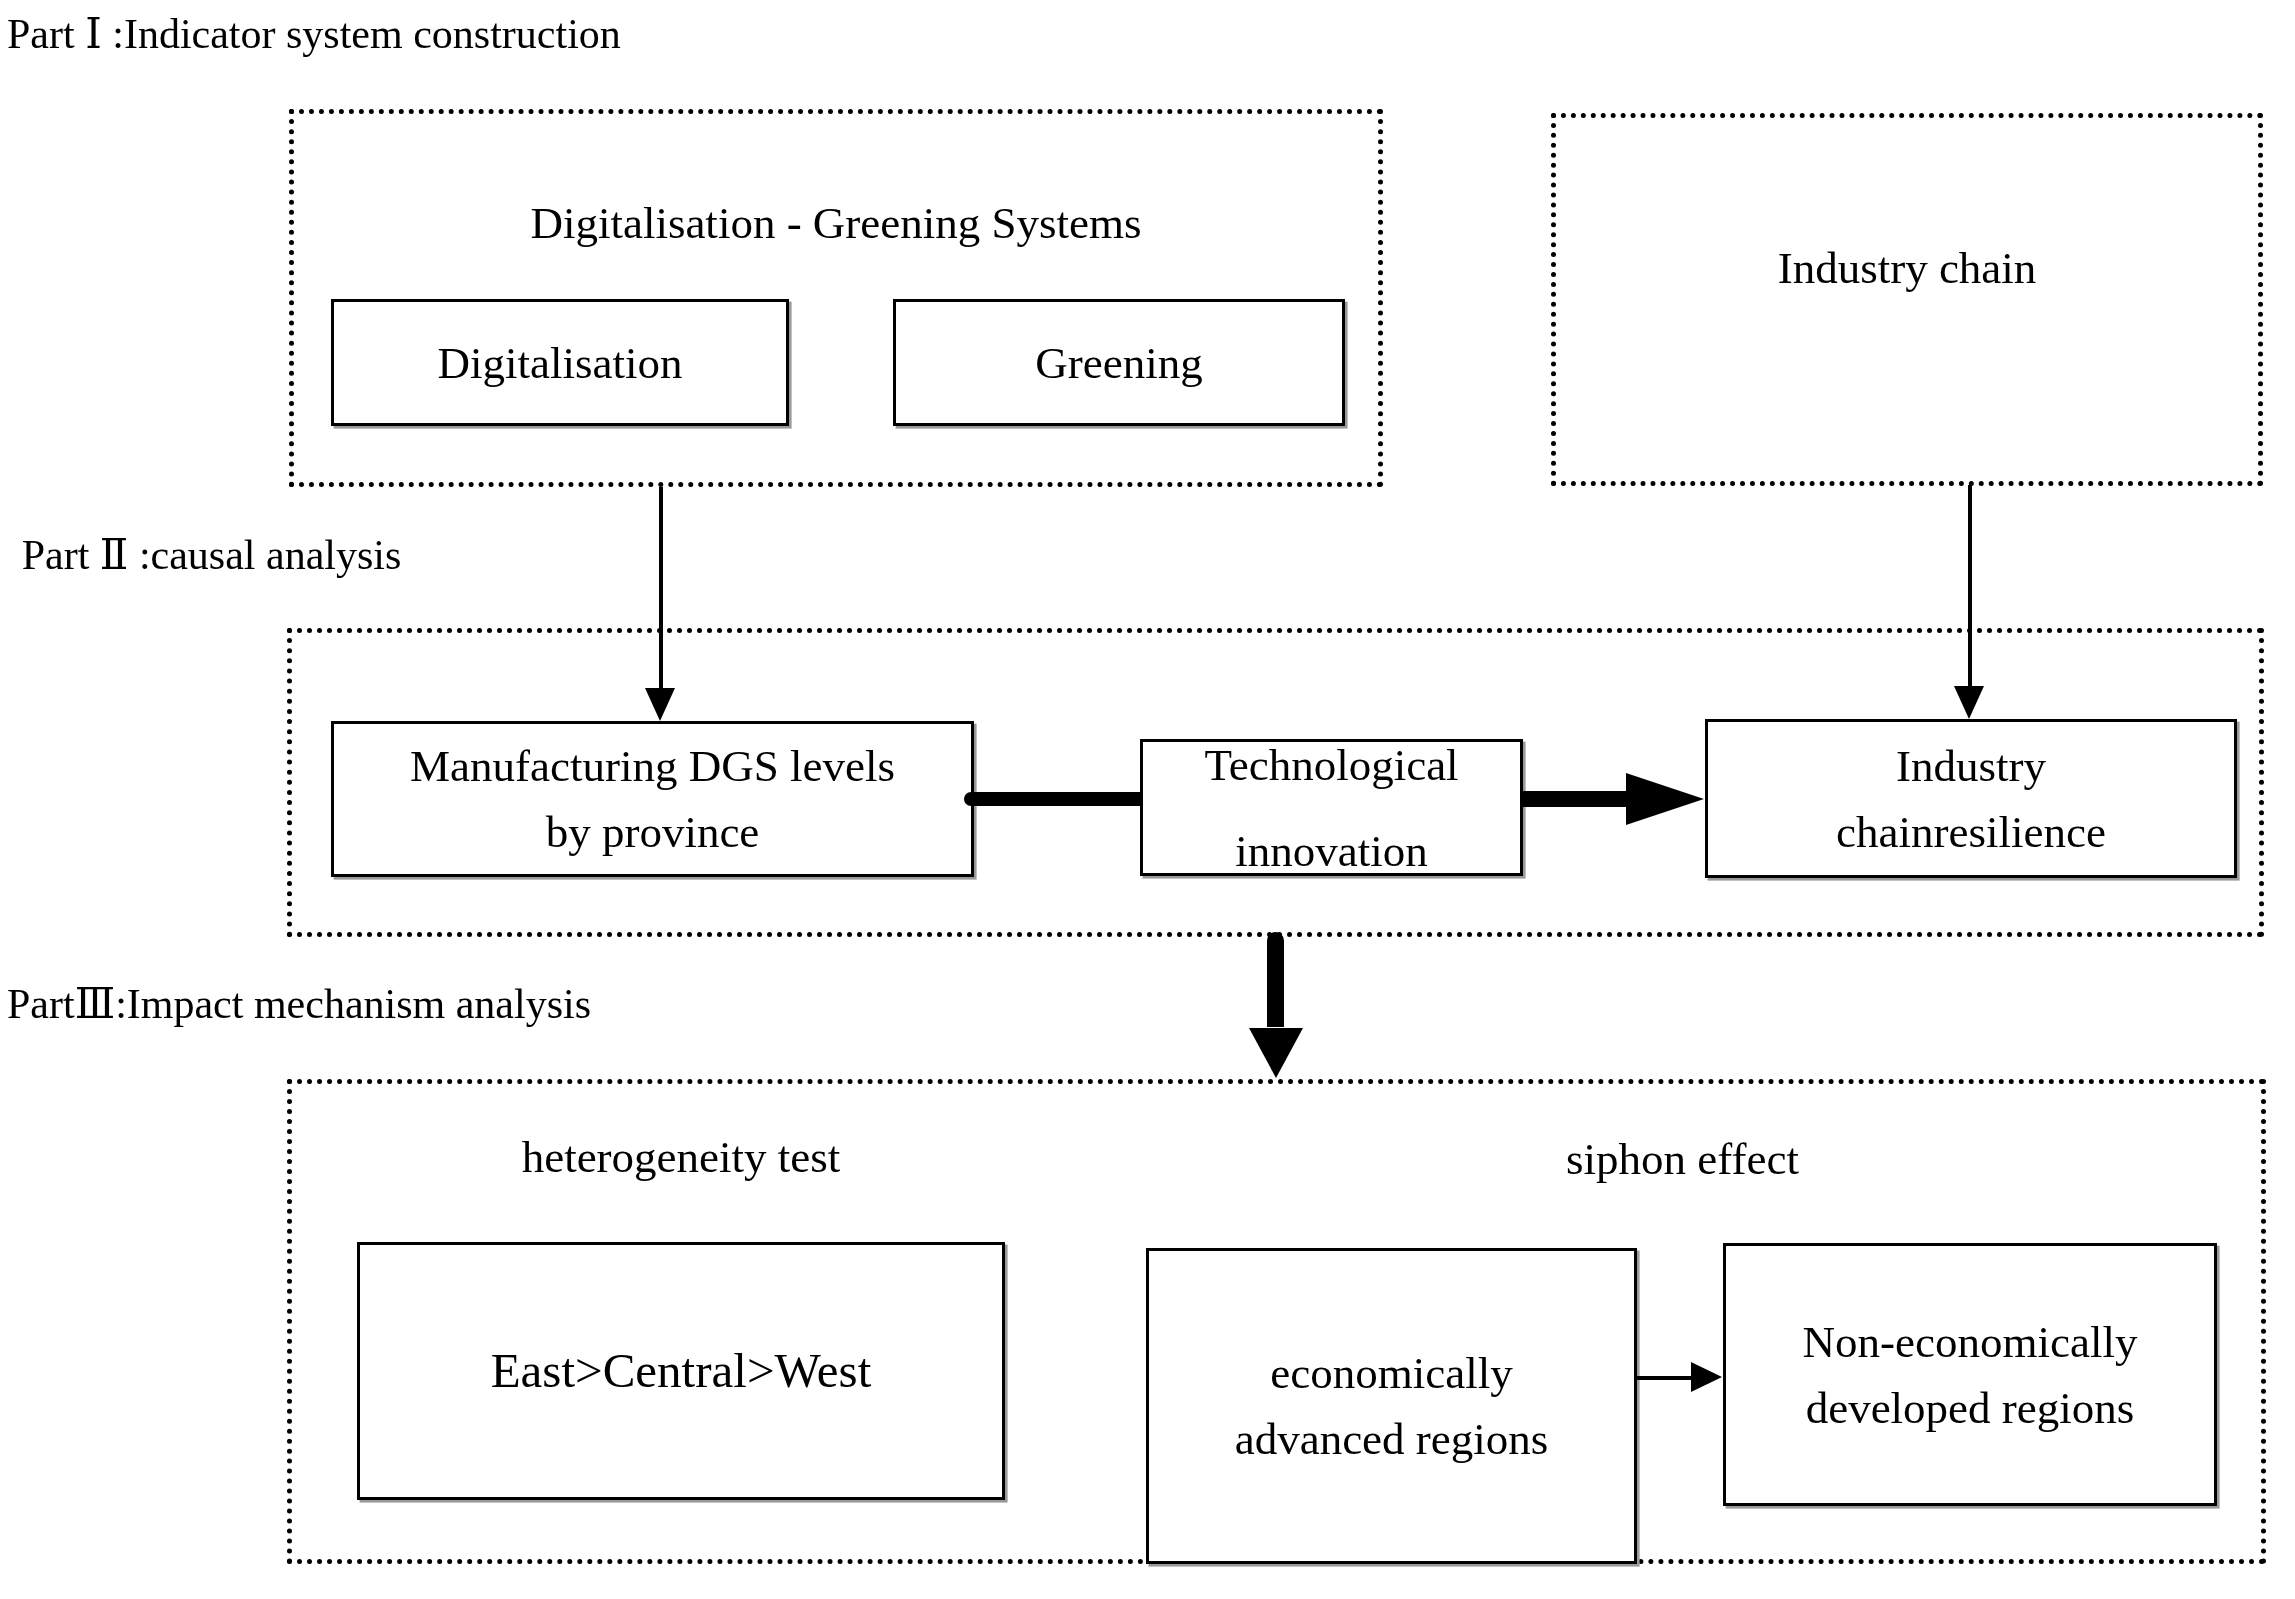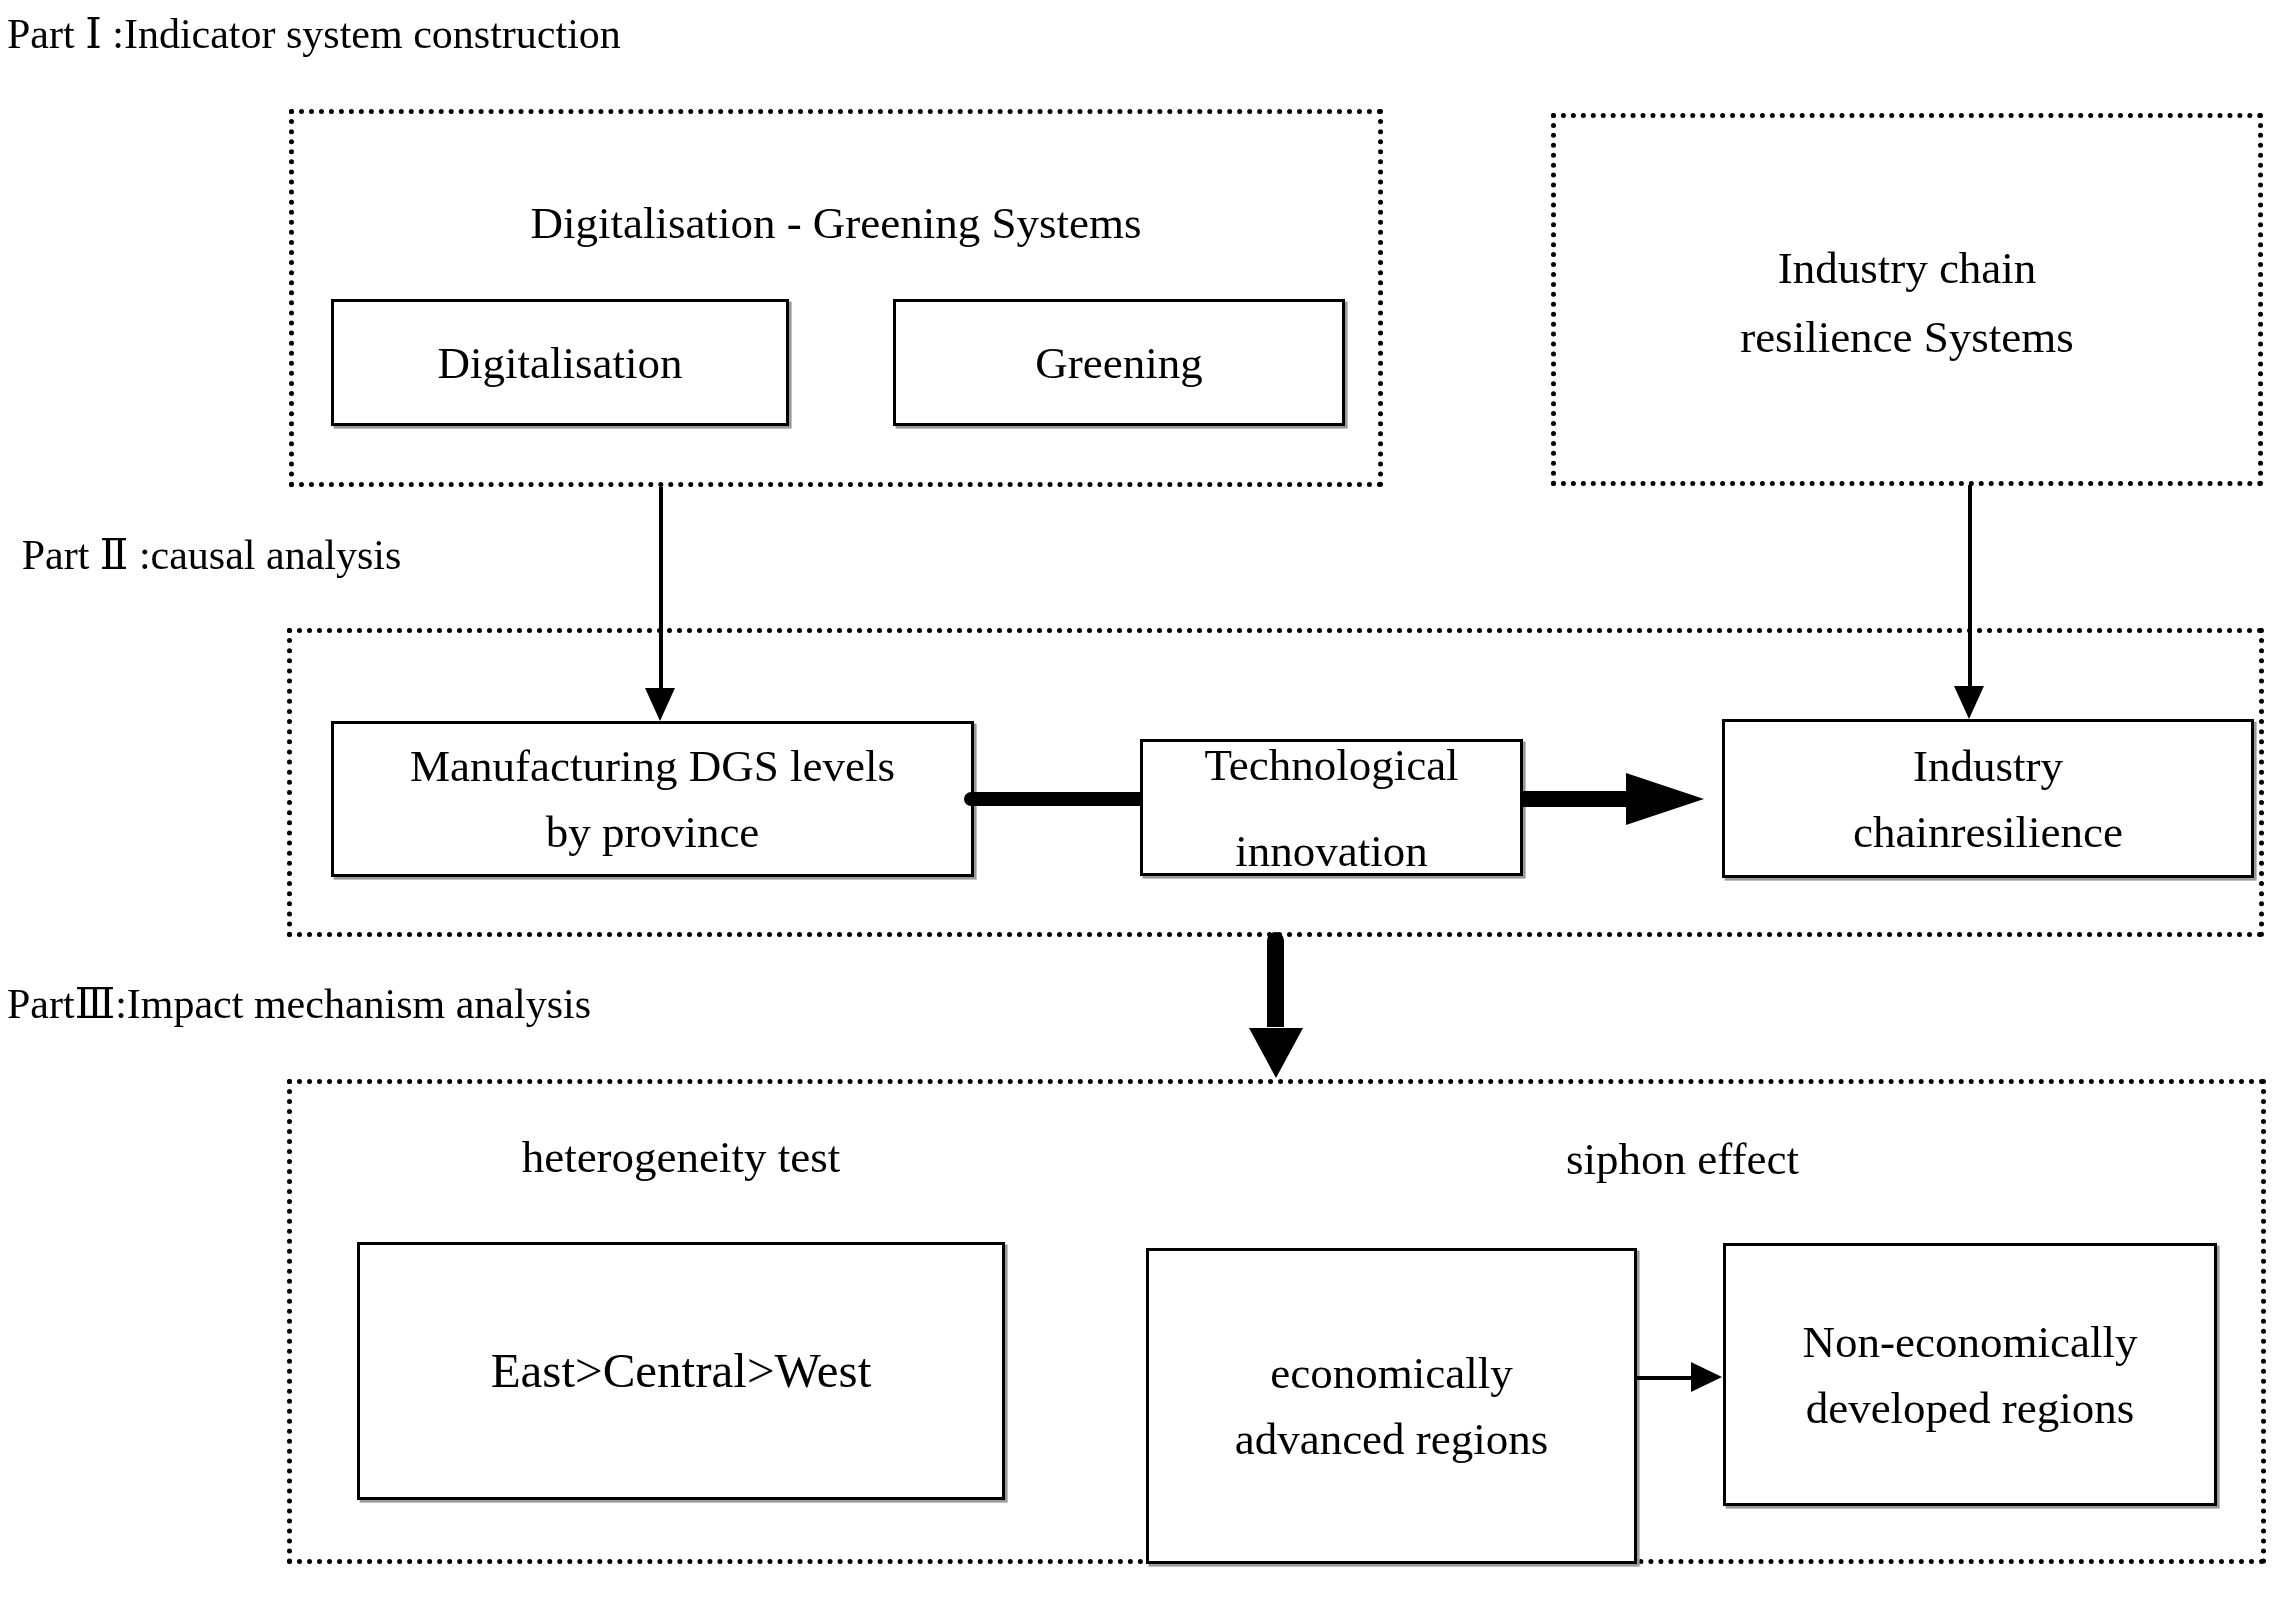--- a/index.html
+++ b/index.html
@@ -89,21 +89,20 @@
       <span>Digitalisation</span>
     </div>
     <div class="node-box" style="left:599px; top:185px; width:452px; height:127px;">
       <span>Greening</span>
     </div>
   </div>
 
   <div class="dotted-group" style="left:1551px; top:113px; width:712px; height:373px;">
     <div class="group-title two-line-title" style="top:116px;">
       <div>Industry chain</div>
-      <div>resilience Systems</div>
     </div>
   </div>
 
   <div>
     <div class="vshaft" style="left:659px; top:487px; width:3.5px; height:201px;"></div>
     <div class="head-down" style="left:645px; top:688px;"></div>
   </div>
 
   <div>
     <div class="vshaft" style="left:1968px; top:485px; width:3.5px; height:201px;"></div>
@@ -112,21 +111,21 @@
 
   <div class="dotted-group" style="left:287px; top:628px; width:1977px; height:309px;">
     <div class="node-box" style="left:39px; top:88px; width:643px; height:156px;">
       <div>Manufacturing DGS levels</div>
       <div>by province</div>
     </div>
     <div class="node-box" style="left:848px; top:106px; width:383px; height:137px;gap:20px;">
       <div>Technological</div>
       <div>innovation</div>
     </div>
-    <div class="node-box" style="left:1413px; top:86px; width:532px; height:159px;margin-left:17px;">
+    <div class="node-box" style="left:1413px; top:86px; width:532px; height:159px;">
       <div>Industry</div>
       <div>chainresilience</div>
     </div>
 
     <div class="hshaft" style="left:672px; top:159px; width:177px; height:14px; border-radius:7px 0 0 7px;"></div>
 
     <div>
       <div class="hshaft" style="left:1231px; top:158px; width:104px; height:15.6px;"></div>
       <div class="head-right-big" style="left:1334px; top:140px;"></div>
     </div>

